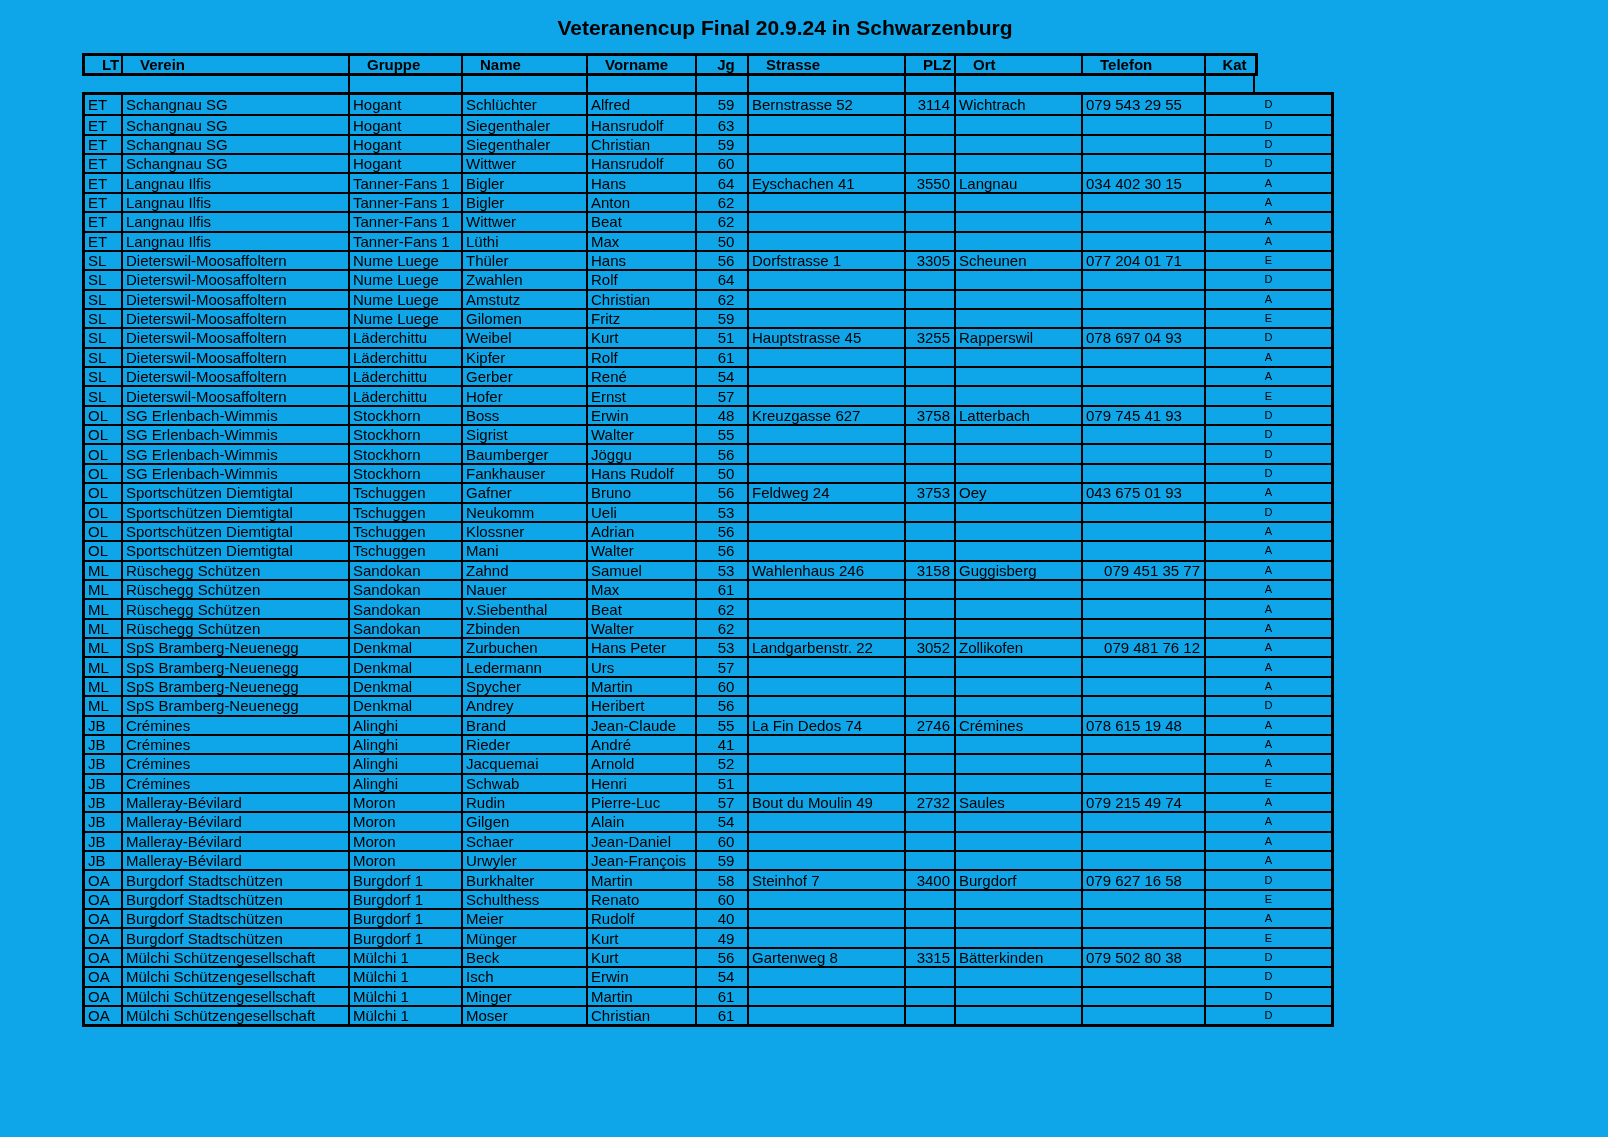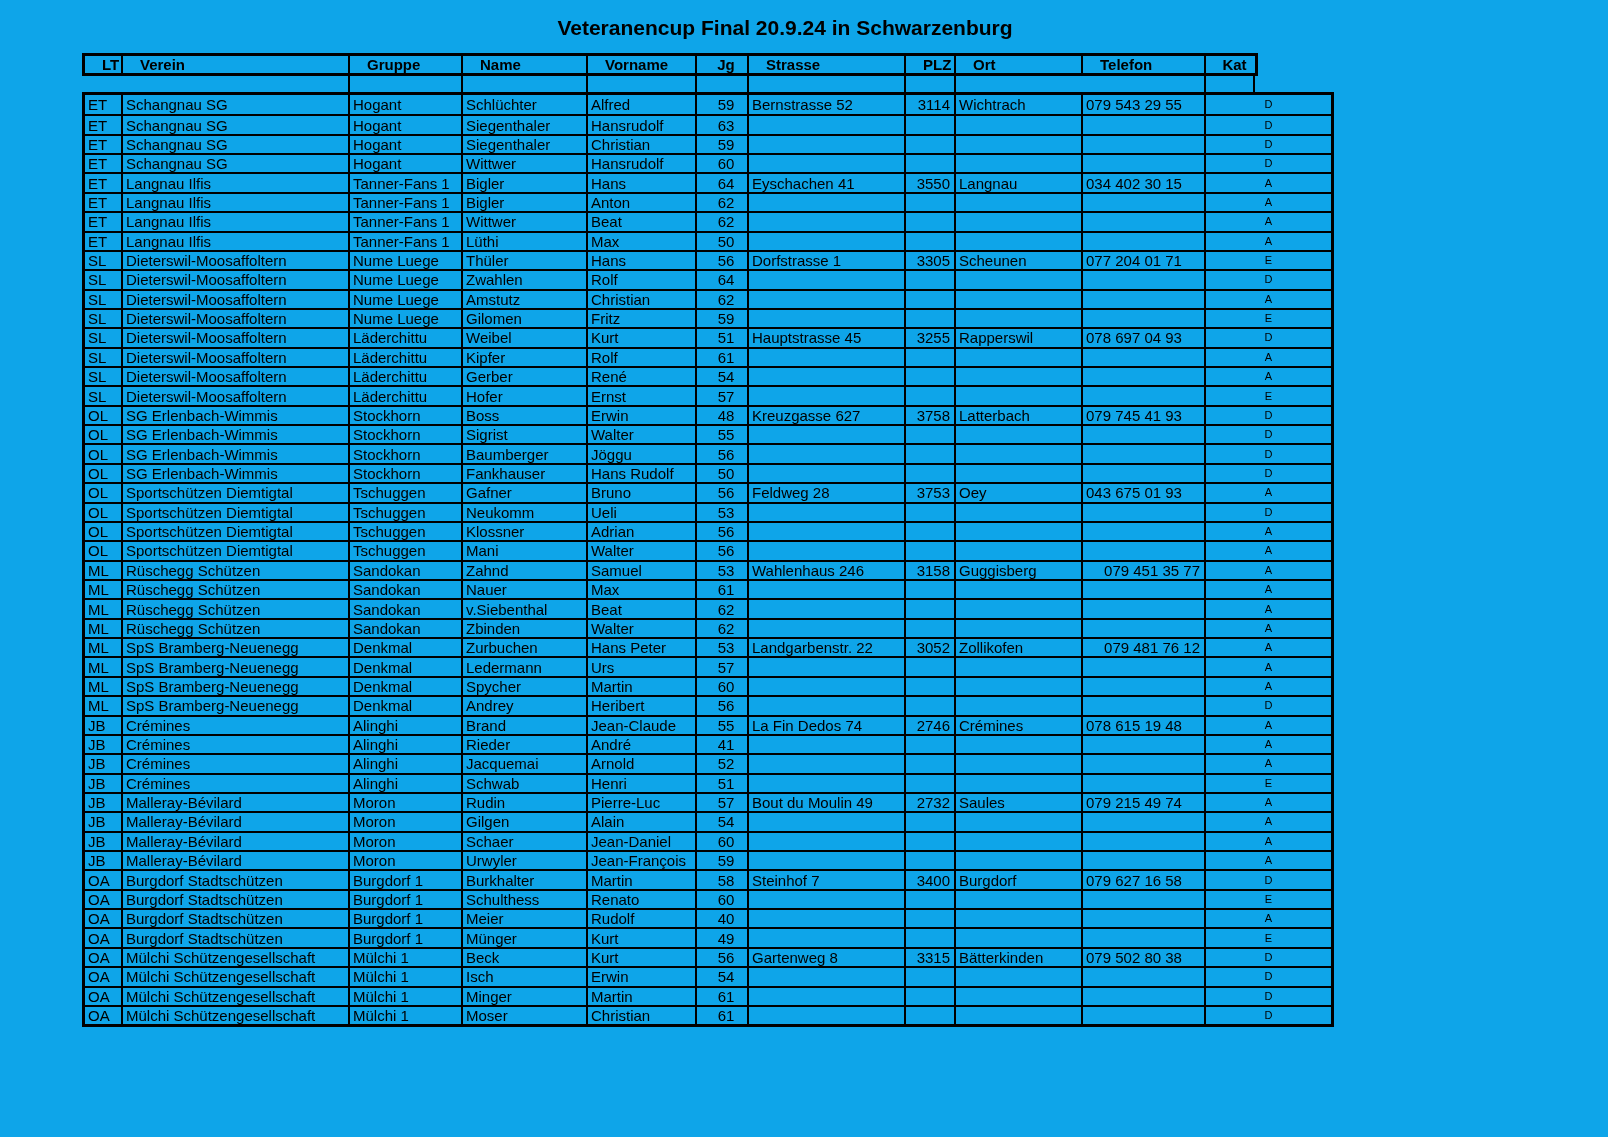--- a/index.html
+++ b/index.html
@@ -357,21 +357,21 @@
         <div class="dcell"></div>
         <div class="dcell c-kat">D</div>
       </div>
       <div class="drow">
         <div class="dcell">OL</div>
         <div class="dcell">Sportschützen Diemtigtal</div>
         <div class="dcell">Tschuggen</div>
         <div class="dcell">Gafner</div>
         <div class="dcell">Bruno</div>
         <div class="dcell c-center">56</div>
-        <div class="dcell">Feldweg 28</div>
+        <div class="dcell">Feldweg 24</div>
         <div class="dcell c-right">3753</div>
         <div class="dcell">Oey</div>
         <div class="dcell">043 675 01 93</div>
         <div class="dcell c-kat">A</div>
       </div>
       <div class="drow">
         <div class="dcell">OL</div>
         <div class="dcell">Sportschützen Diemtigtal</div>
         <div class="dcell">Tschuggen</div>
         <div class="dcell">Neukomm</div>

